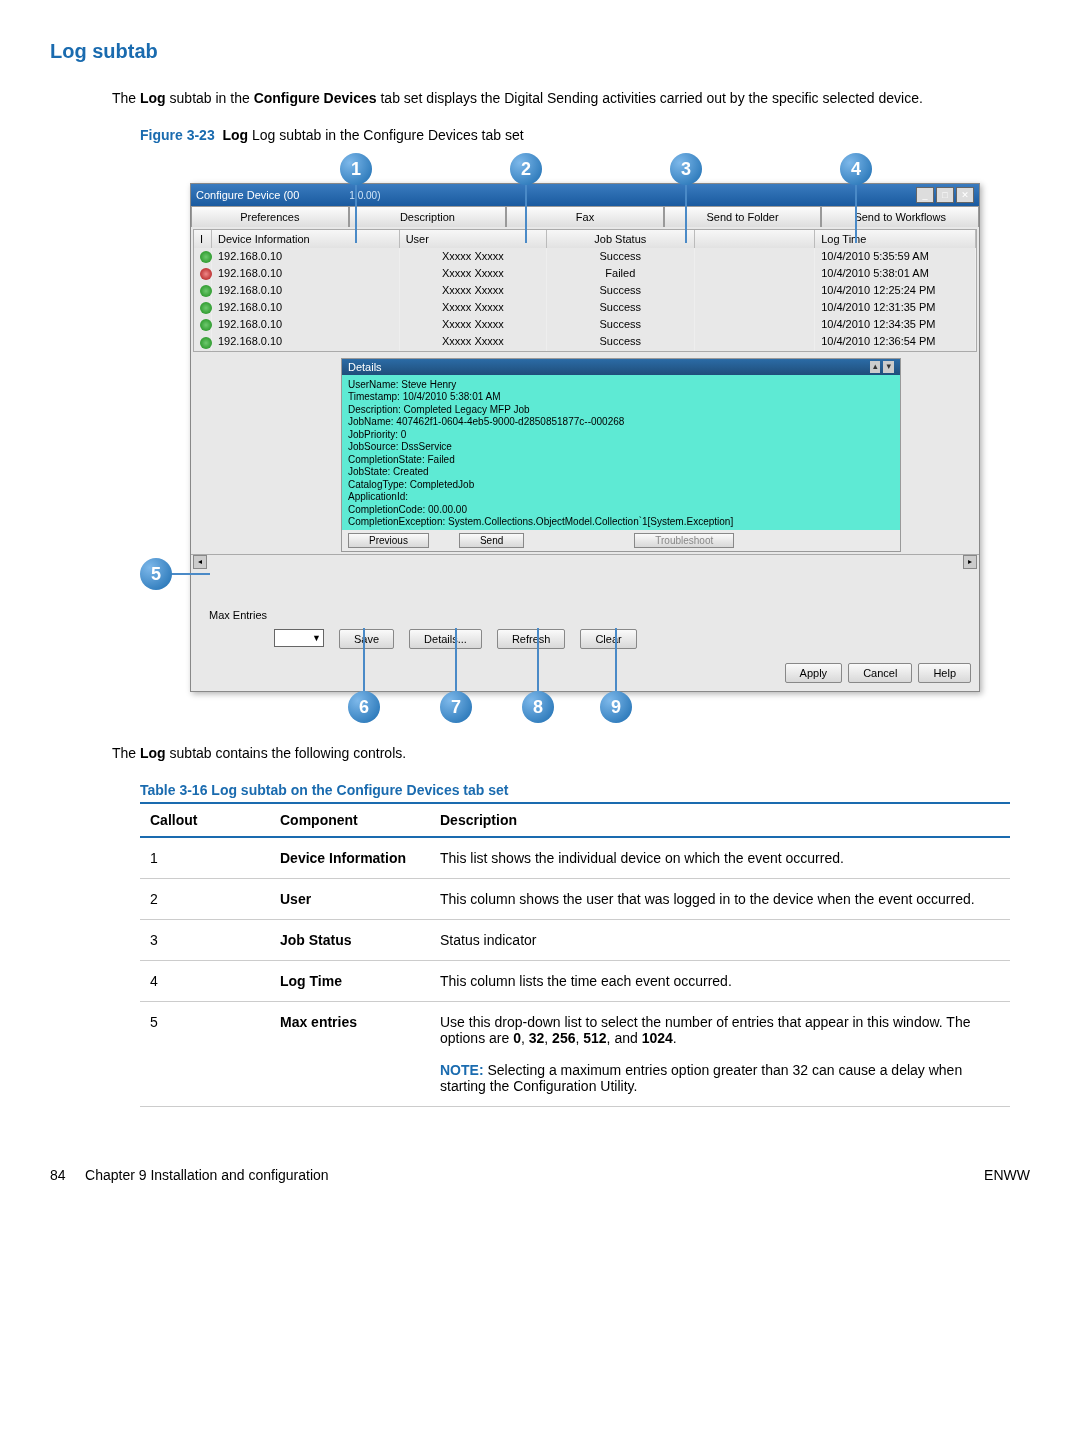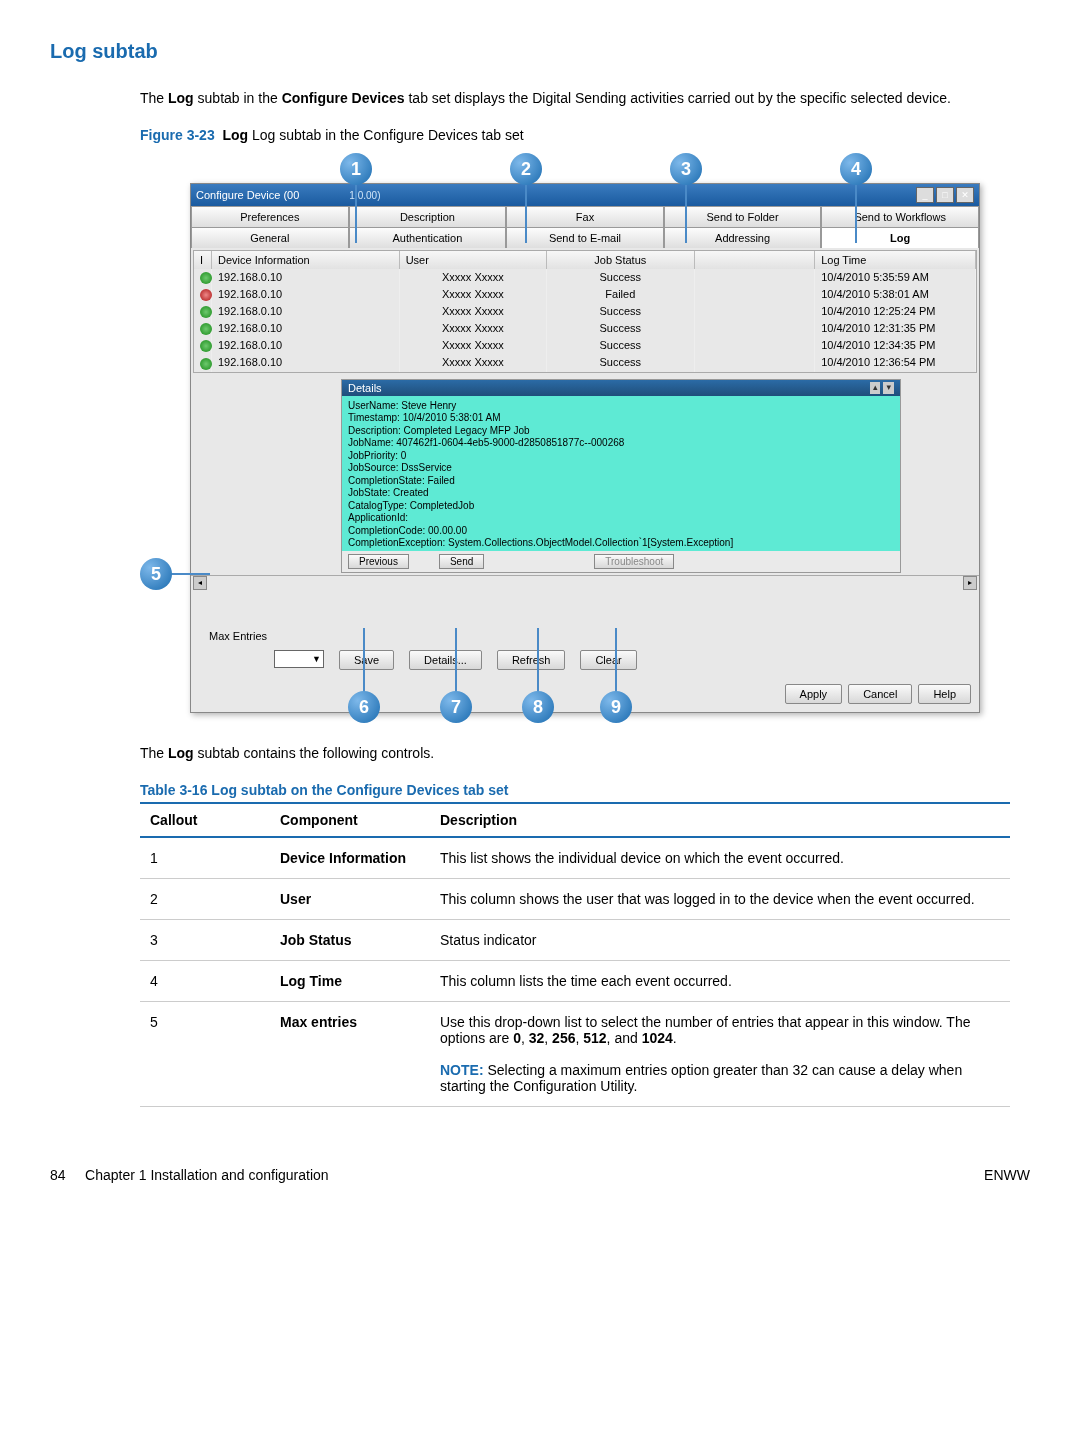--- a/index.html
+++ b/index.html
@@ -11,21 +11,21 @@
       font-size: 14px;
       color: #000;
     }
     h2.section-title {
       color: #1a6baf;
       font-size: 20px;
       font-weight: bold;
       margin-bottom: 25px;
     }
     .body-text {
-      margin-left: 90px;
+      margin-left: 62px;
       margin-bottom: 18px;
       line-height: 1.5;
     }
     .figure-label {
       margin-left: 90px;
       color: #1a6baf;
       font-weight: bold;
       font-size: 14px;
       margin-bottom: 10px;
     }
@@ -150,21 +150,21 @@
     .details-footer {
       background: #eaeaea;
       padding: 3px 6px;
       display: flex;
       gap: 30px;
     }
     .mini-btn {
       border: 1px solid #888;
       background: linear-gradient(#fafafa,#d8d8d8);
       font-size: 10px;
-      padding: 1px 10px;
+      padding: 1px 20px;
     }
     .bottom-bar {
       margin-top: 35px;
       padding: 4px 8px 10px;
       display: flex;
       flex-direction: column;
       gap: 8px;
     }
     .max-entries-row {
       display:flex; align-items:center; gap: 10px;
@@ -292,27 +292,20 @@
         <div class="win-btn">✕</div>
       </div>
     </div>
 
     <div class="tabs-row">
       <div class="tab">Preferences</div>
       <div class="tab">Description</div>
       <div class="tab">Fax</div>
       <div class="tab">Send to Folder</div>
       <div class="tab">Send to Workflows</div>
-    </div>
-    <div class="tabs-row">
-      <div class="tab">General</div>
-      <div class="tab">Authentication</div>
-      <div class="tab">Send to E-mail</div>
-      <div class="tab">Addressing</div>
-      <div class="tab active">Log</div>
     </div>
 
     <div class="log-table">
       <div class="log-header">
         <div>I</div>
         <div>Device Information</div>
         <div>User</div>
         <div style="text-align:center">Job Status</div>
         <div></div>
         <div>Log Time</div>
@@ -461,15 +454,15 @@
       </tr>
       <tr>
         <td>5</td>
         <td><b>Max entries</b></td>
         <td>Use this drop-down list to select the number of entries that appear in this window. The options are <b>0</b>, <b>32</b>, <b>256</b>, <b>512</b>, and <b>1024</b>.<br><br><span class="note-label">NOTE:</span>   Selecting a maximum entries option greater than 32 can cause a delay when starting the Configuration Utility.</td>
       </tr>
     </tbody>
 </table>
 
 <div class="page-footer">
-  <div><span>84</span>&nbsp;&nbsp;&nbsp;&nbsp;&nbsp;<span>Chapter 1   Installation and configuration</span></div>
+  <div><span>84</span>&nbsp;&nbsp;&nbsp;&nbsp;&nbsp;<span>Chapter 9   Installation and configuration</span></div>
   <div>ENWW</div>
 </div>
 
 </body></html>

